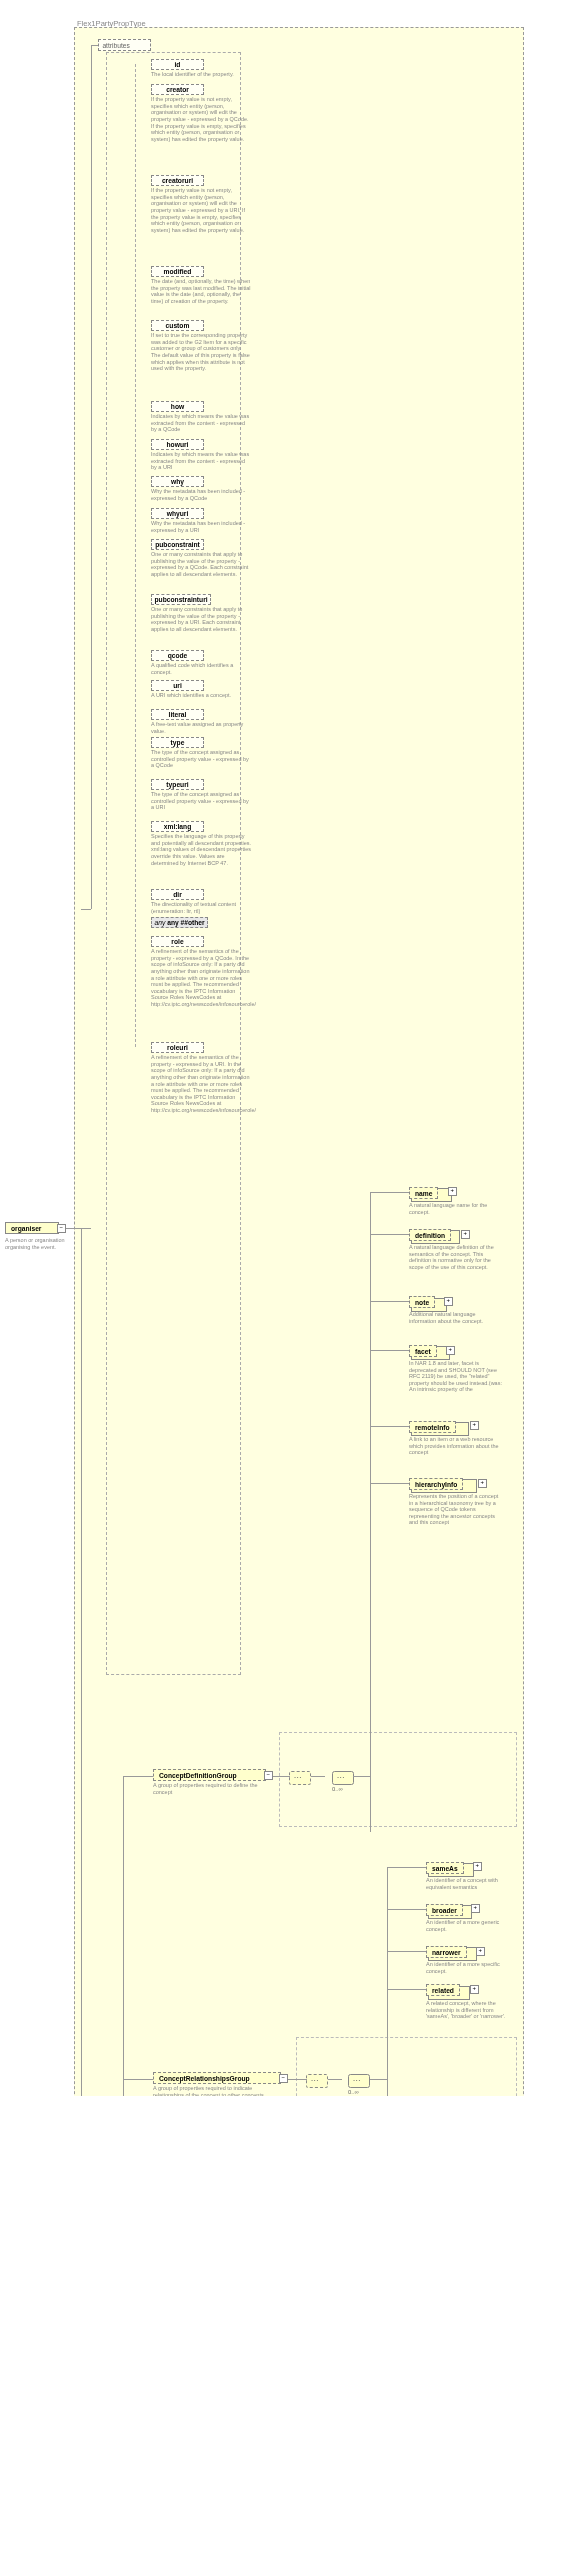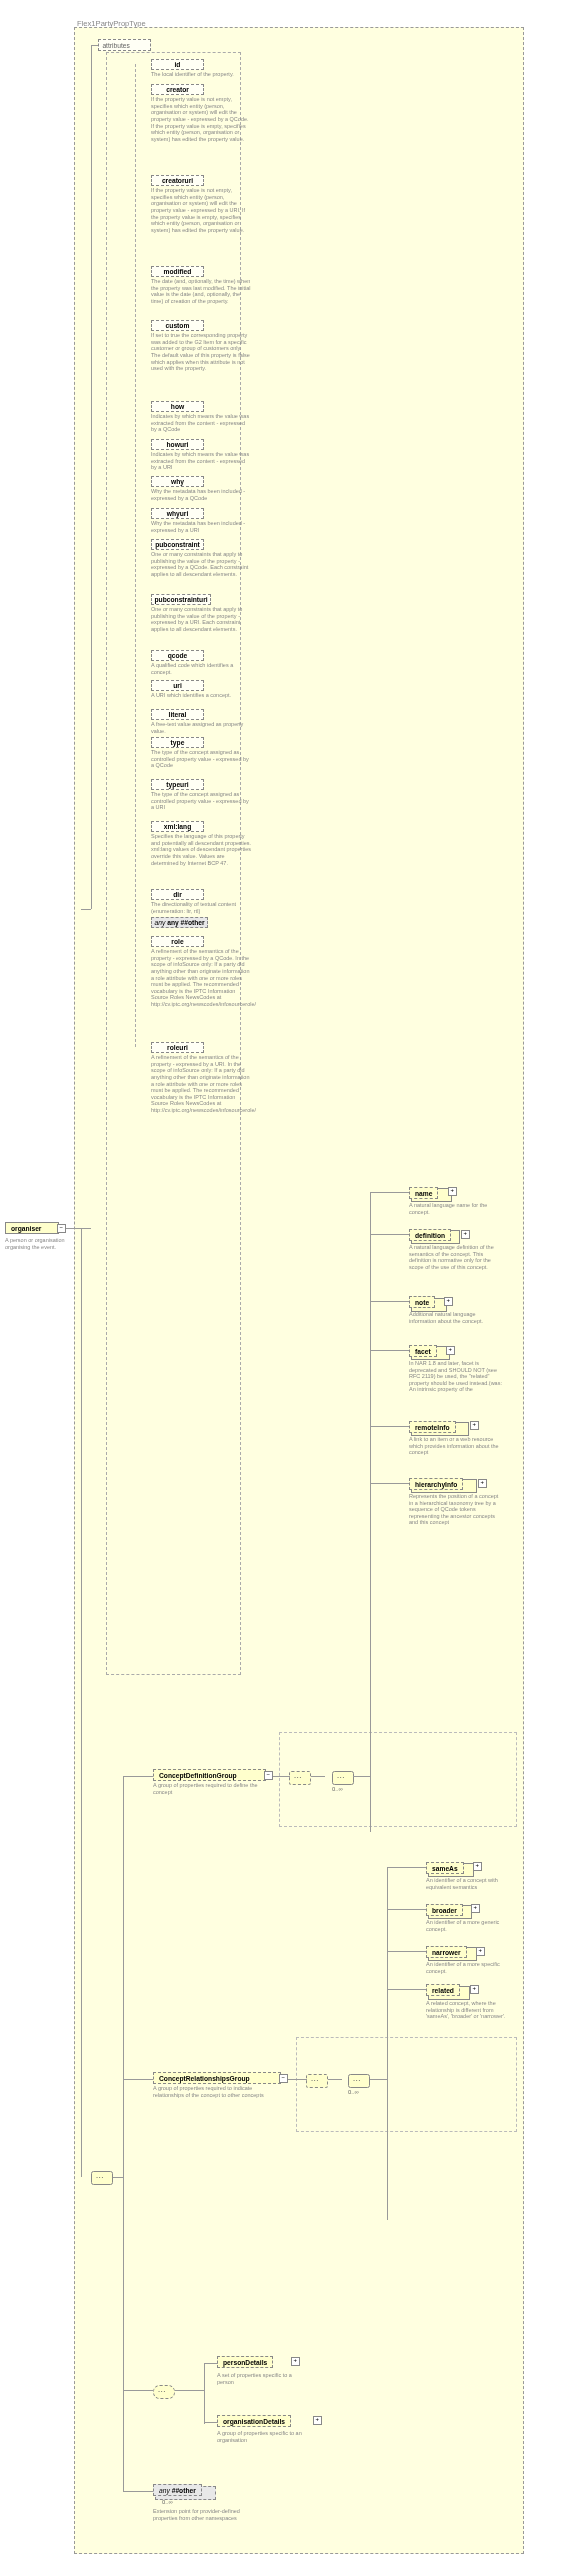--- a/index.html
+++ b/index.html
@@ -7,21 +7,21 @@
     padding: 0;
     font-family: Arial, sans-serif;
     font-size: 6.7px;
     background: #fff;
     width: 577px;
   }
   
   .canvas {
     position: relative;
     width: 577px;
-    height: 2576px;
+    height: 2096px;
     background: #fff;
   }
   
   .container-box {
     position: absolute;
     border: 0.8px dashed #999;
     background: #ffffe0;
   }
   
   .type-label {

